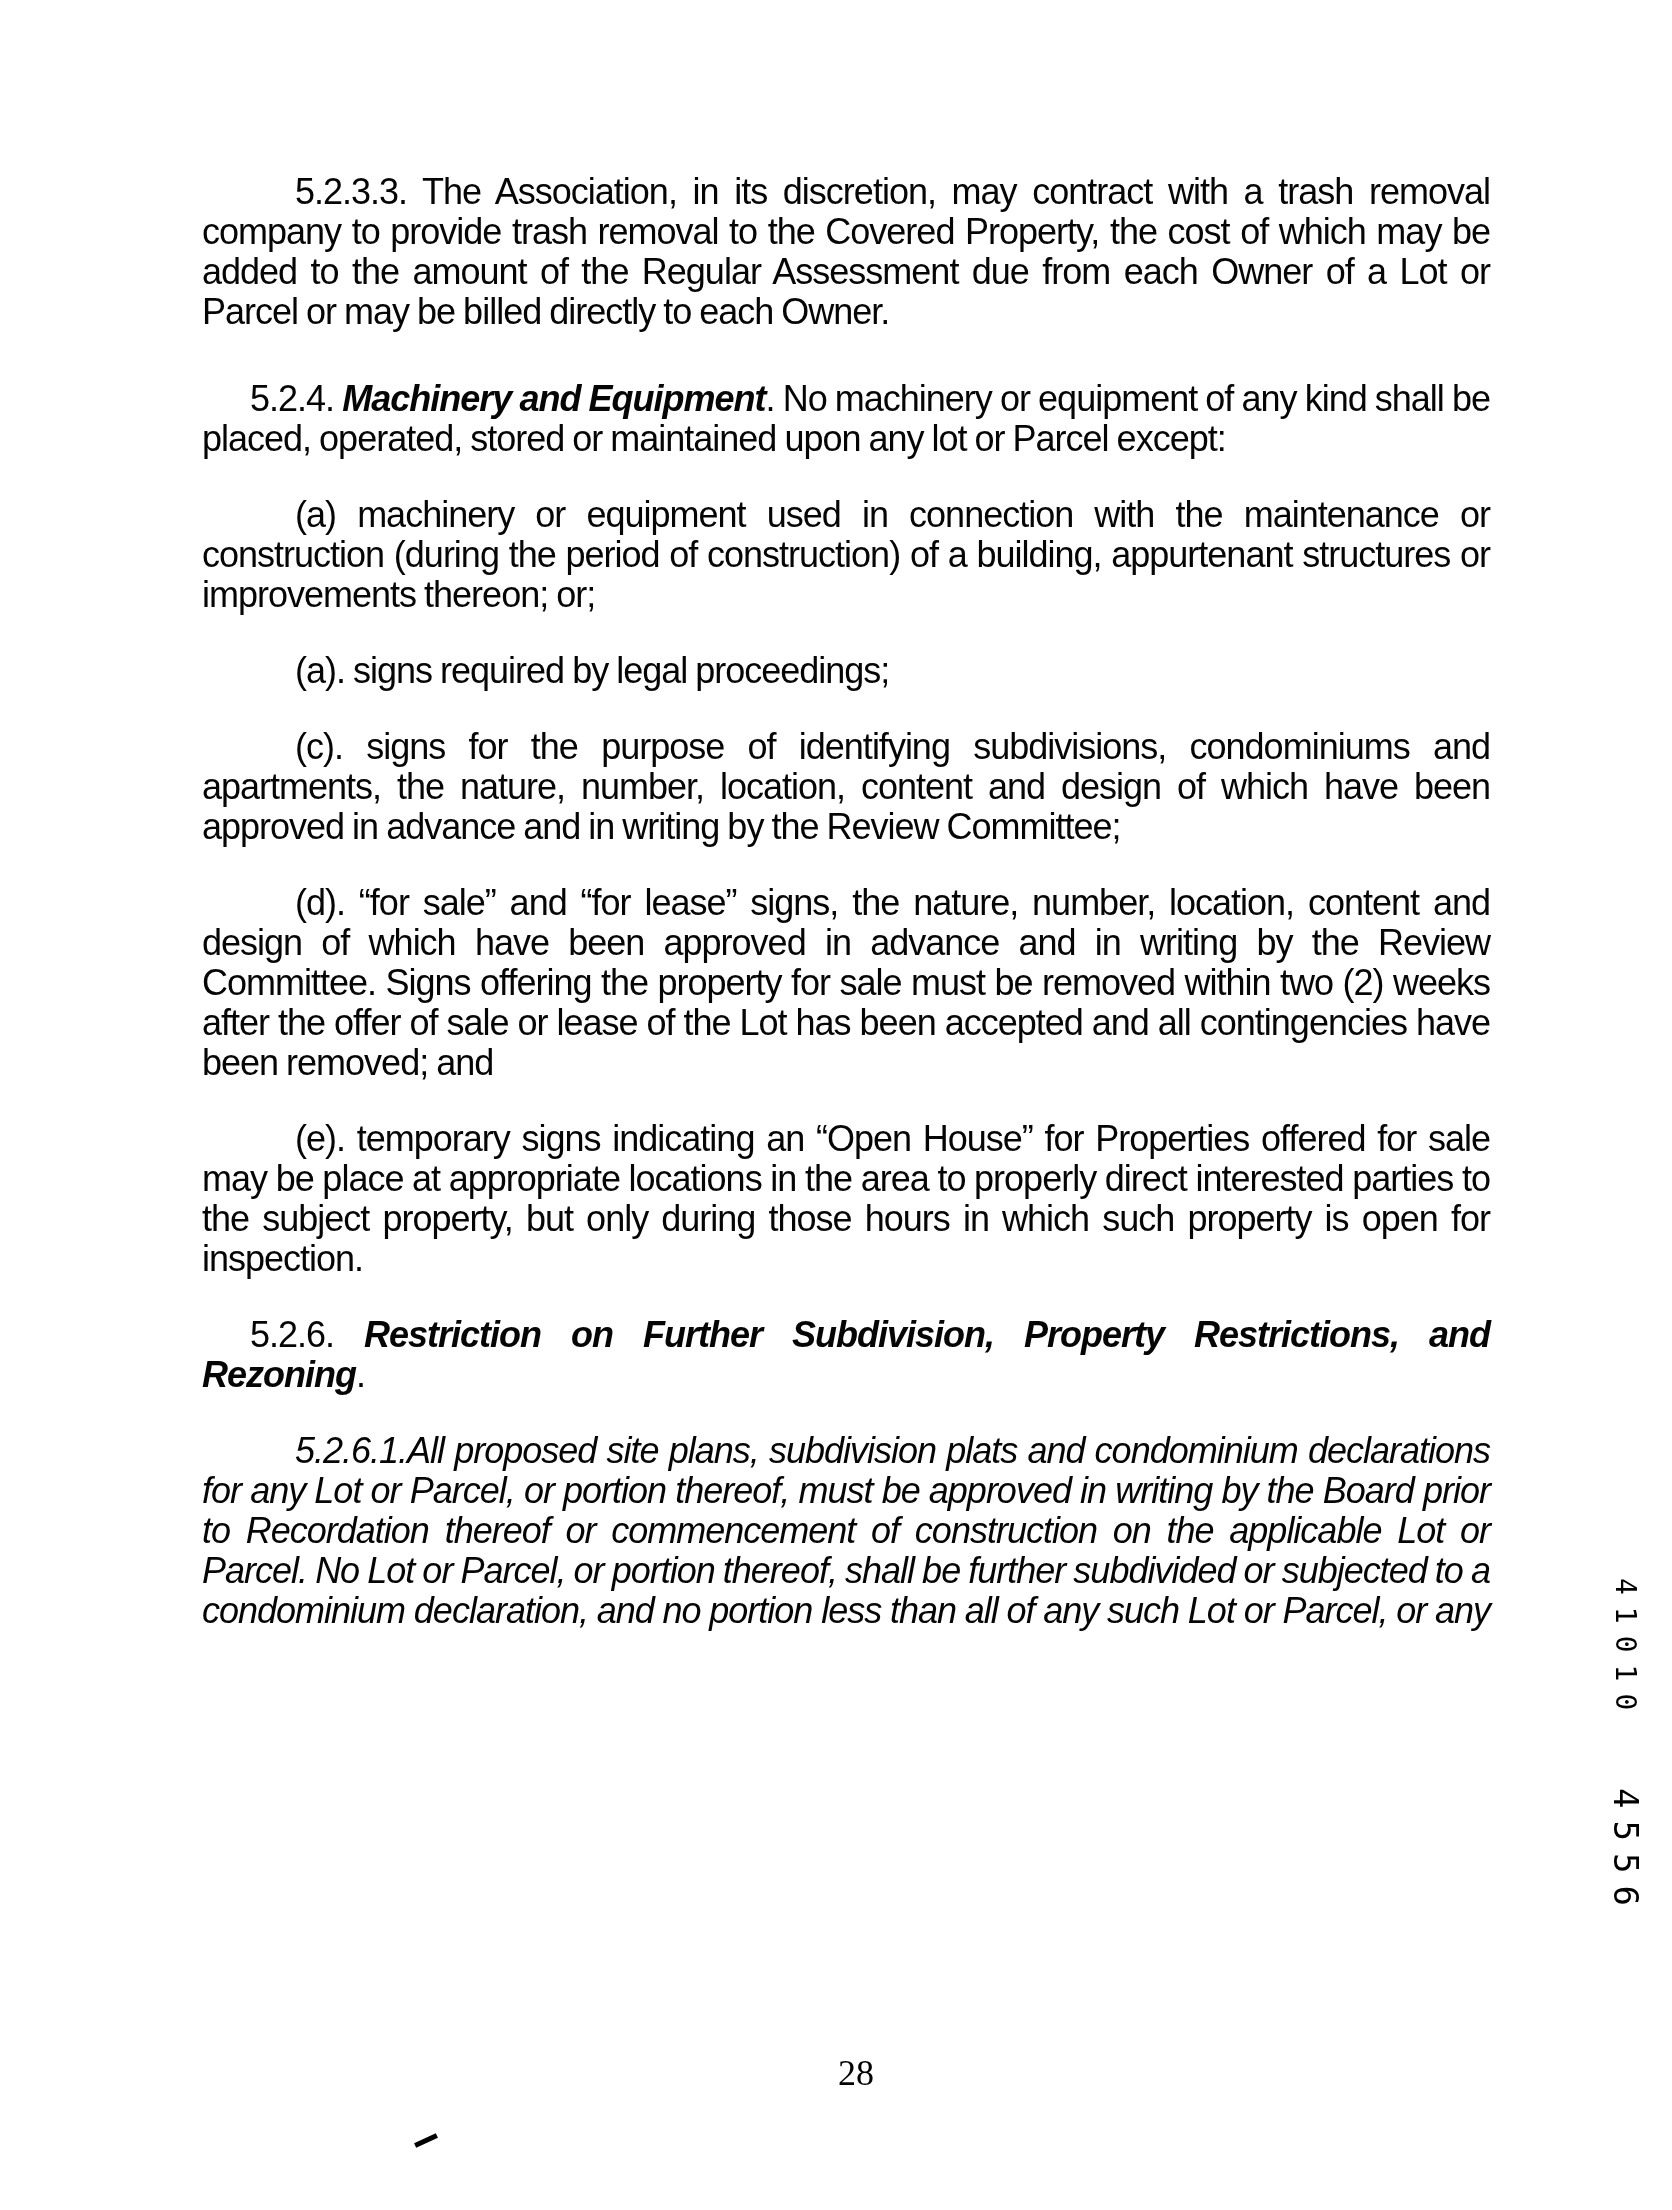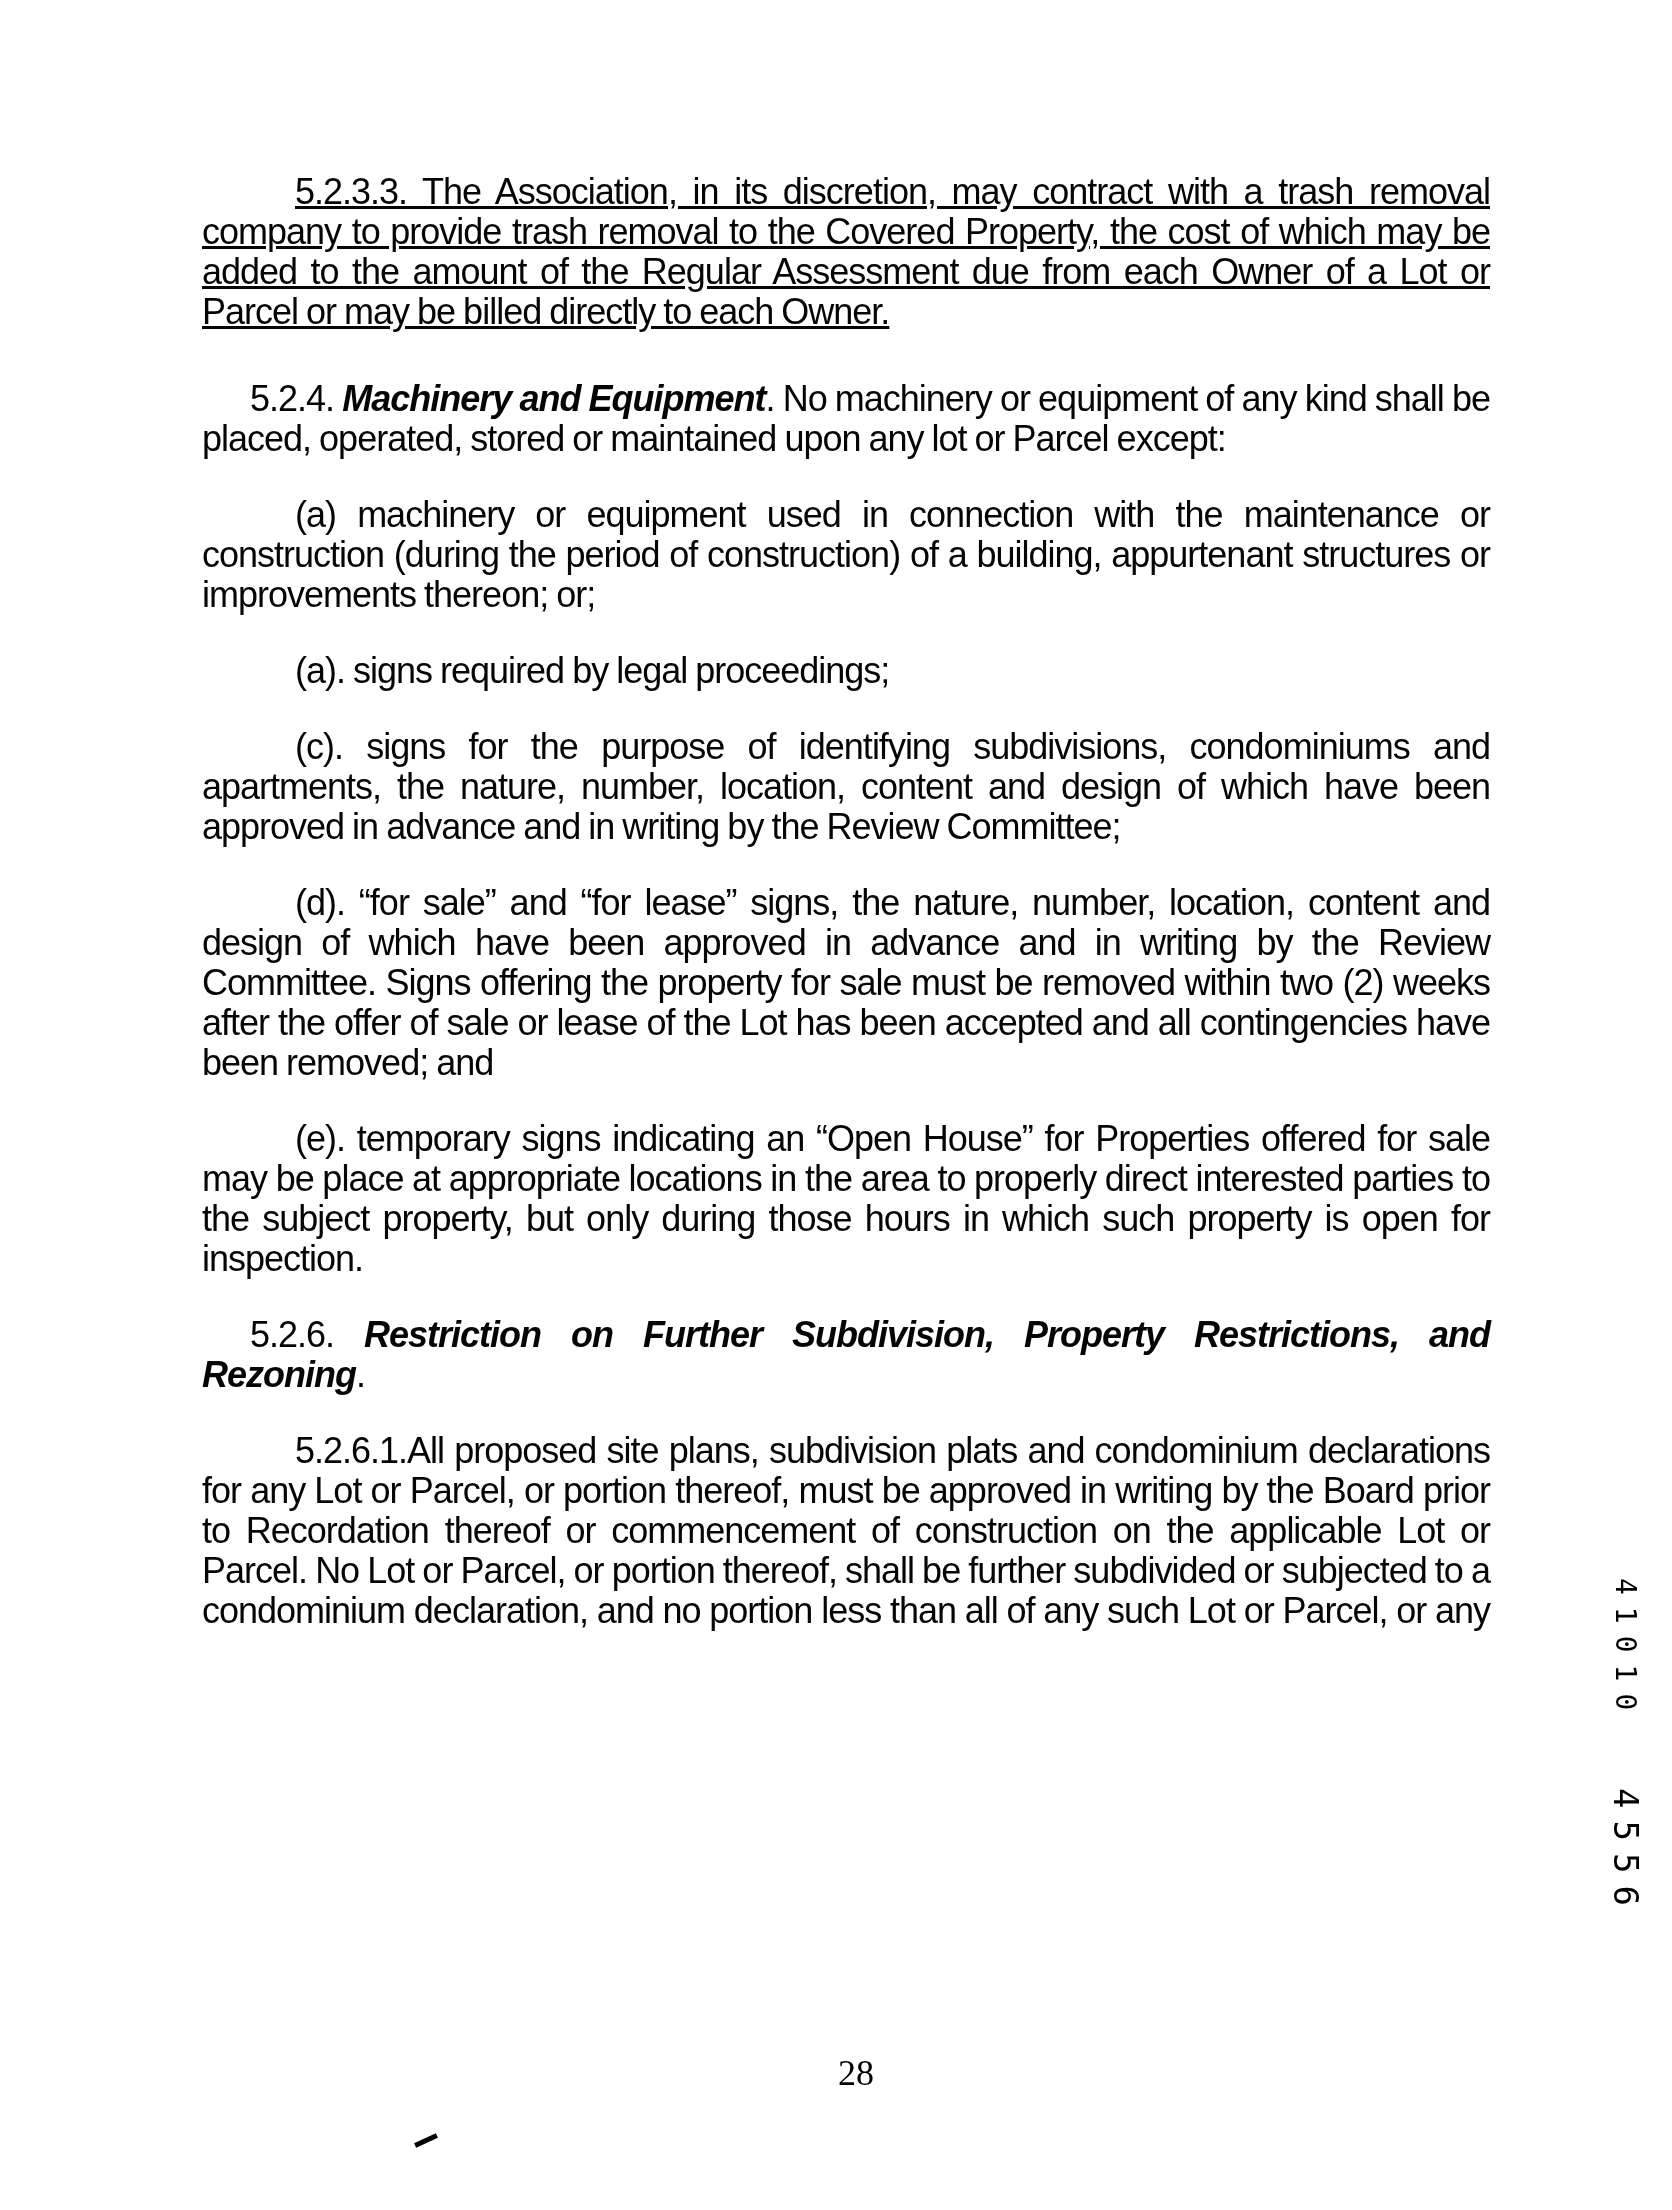--- a/index.html
+++ b/index.html
@@ -24,24 +24,24 @@
     font-size: 36px;
     line-height: 40px;
     letter-spacing: -1px;
     word-spacing: -1px;
     text-align: justify;
     color: #050505;
   }
   .body-text p {
     margin: 0 0 36px 0;
   }
-  .body-text p.gap-large { margin-bottom: 47px; text-decoration: underline; }
+  .body-text p.gap-large { margin-bottom: 47px; }
   .body-text p.indent-large { text-indent: 93px; }
   .body-text p.indent-small { text-indent: 48px; }
-  .body-text p.justify-last { text-align-last: justify; }
+  .body-text p.justify-last { text-align-last: justify; font-style: italic; }
   .body-text b { font-weight: bold; font-style: italic; }
 
   .page-number {
     position: absolute;
     top: 2052px;
     left: 0;
     width: 1712px;
     text-align: center;
     font-family: "Liberation Serif", serif;
     font-size: 36px;

